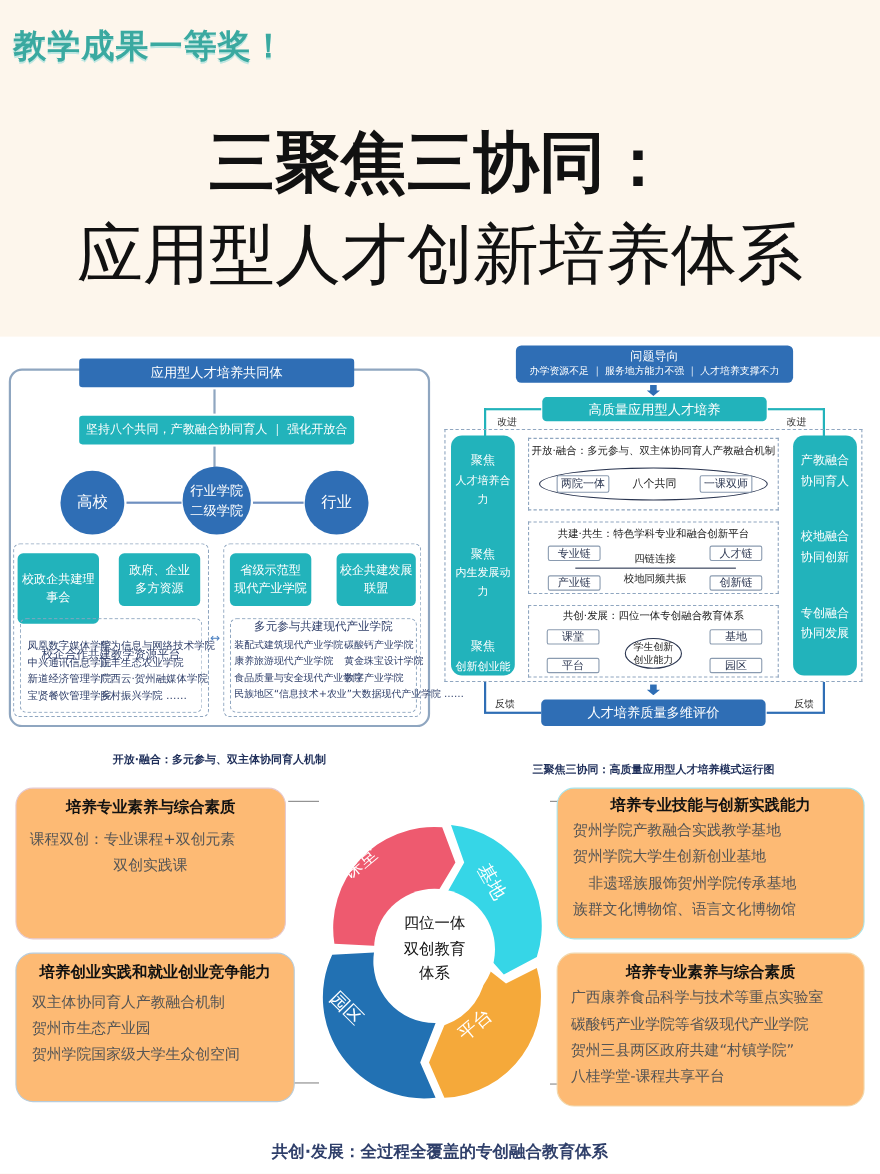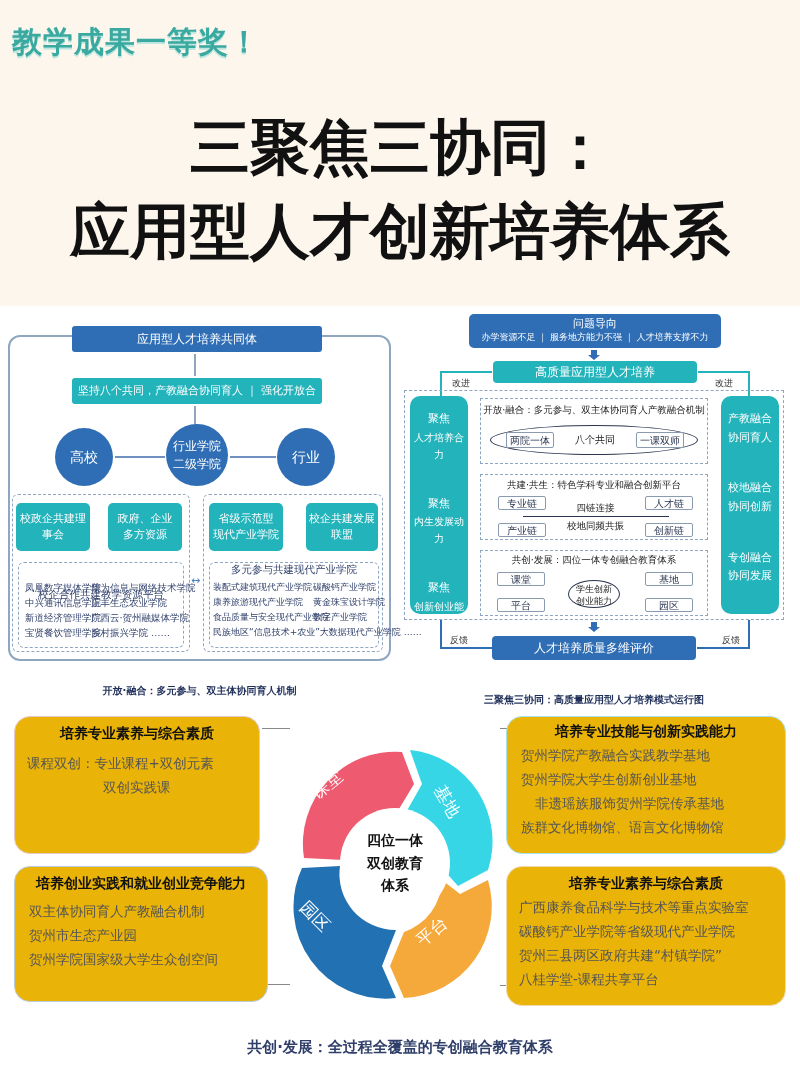--- a/index.html
+++ b/index.html
@@ -1,40 +1,40 @@
 <!DOCTYPE html>
 <html><head>
 <meta charset="utf-8">
 <style>
 *{box-sizing:border-box;margin:0;padding:0}
 body{width:800px;height:1067px;background:#fdf6ec;font-family:"DejaVu Sans","Liberation Sans",sans-serif;position:relative;overflow:hidden;color:#222}
 .abs{position:absolute}
 .tag{left:12px;top:22px;font-size:30px;font-weight:bold;color:#3aa9a0;letter-spacing:1px;text-shadow:0 2px 0 #bfe6e1}
 .t1{left:0;width:800px;top:108px;text-align:center;font-size:60px;font-weight:bold;color:#111}
-.t2{left:0;width:800px;top:192px;text-align:center;font-size:60px;font-weight:bold;color:#111}
+.t2{left:0;width:800px;top:192px;text-align:center;font-size:60px;font-weight:normal;color:#111}
 .panel{left:0;top:306px;width:800px;height:761px;background:#fff}
 
 .lframe{left:8px;top:335px;width:383px;height:326px;border:2px solid #8fa6c0;border-radius:12px}
 .bluebar{background:#2f6eb5;color:#fff;text-align:center;border-radius:3px;font-size:12px}
 .tealbar{background:#22b3bb;color:#fff;text-align:center;border-radius:3px;font-size:12px}
 .circle{border-radius:50%;background:#2f6eb5;color:#fff;display:flex;align-items:center;justify-content:center;text-align:center;font-size:14px;line-height:1.5}
 .dash{border:1.5px dashed #8fa6c0;border-radius:6px}
 .tealbox{background:#22b3bb;color:#fff;border-radius:5px;display:flex;align-items:center;justify-content:center;text-align:center;font-size:12px;line-height:1.5}
 .small{font-size:9.5px;color:#2f3f6a;line-height:15px;white-space:nowrap}
 .cap{font-size:11px;font-weight:bold;color:#1f2f5a;text-align:center}
 
 .sidecol{background:#22b3bb;border-radius:10px;color:#fff;font-size:11px;text-align:center;line-height:1.7}
 .chain{border:1px solid #8a9bb0;background:#fff;font-size:10px;text-align:center;border-radius:2px;color:#2a3550}
 .rsub{border:1.5px dashed #8fa6c0}
 
-.card{border:1.5px solid;border-radius:16px;background:#eab308}
+.card{border:1.5px solid;border-radius:16px;background:#fdba74}
 .cardtitle{font-size:14px;font-weight:bold;color:#111;text-align:center}
 .cardline{font-size:13.5px;color:#555;line-height:24px;white-space:nowrap}
 .ring{left:292px;top:740px;width:205px;height:265px}
-.center{left:340px;top:808px;width:110px;height:110px;background:#fff;border-radius:50%;display:flex;align-items:center;justify-content:center;text-align:center;font-weight:bold;font-size:14px;line-height:1.6;color:#111}
+.center{left:340px;top:808px;width:110px;height:110px;background:#fff;border-radius:50%;display:flex;align-items:center;justify-content:center;text-align:center;font-weight:normal;font-size:14px;line-height:1.6;color:#111}
 .foot{left:0;width:800px;top:1038px;text-align:center;font-size:15px;font-weight:bold;color:#2f3f6a}
 .line{background:#888;height:1px}
 </style>
 </head>
 <body>
 
 <div class="abs tag">教学成果一等奖！</div>
 <div class="abs t1">三聚焦三协同：</div>
 <div class="abs t2">应用型人才创新培养体系</div>
 
@@ -51,21 +51,21 @@
   <div>
       <div>行业学院</div>
       <div>二级学院</div>
     </div>
 </div>
 <div class="abs circle" style="left:277px;top:428px;width:58px;height:58px">行业</div>
 <div class="abs" style="left:115px;top:456px;width:50px;height:2px;background:#6f90c0"></div>
 <div class="abs" style="left:230px;top:456px;width:46px;height:2px;background:#6f90c0"></div>
 
 <div class="abs dash" style="left:12px;top:494px;width:178px;height:158px"></div>
-<div class="abs tealbox" style="left:16px;top:503px;width:74px;height:48px;font-size:11px">校政企共建理事会</div>
+<div class="abs tealbox" style="left:16px;top:503px;width:74px;height:64px;font-size:11px">校政企共建理事会</div>
 <div class="abs tealbox" style="left:108px;top:503px;width:74px;height:48px;font-size:11px">
   <div>
       <div>政府、企业</div>
       <div>多方资源</div>
     </div>
 </div>
 <div class="abs dash" style="left:18px;top:562px;width:166px;height:86px"></div>
 <div class="abs" style="left:18px;top:588px;width:166px;text-align:center;font-size:10.5px;color:#2f3f6a">校企合作共建教学资源平台</div>
 <div class="abs small" style="left:25px;top:580px">
   <div><span style="display:inline-block;width:66px">凤凰数字媒体学院</span><span>华为信息与网络技术学院</span></div>

